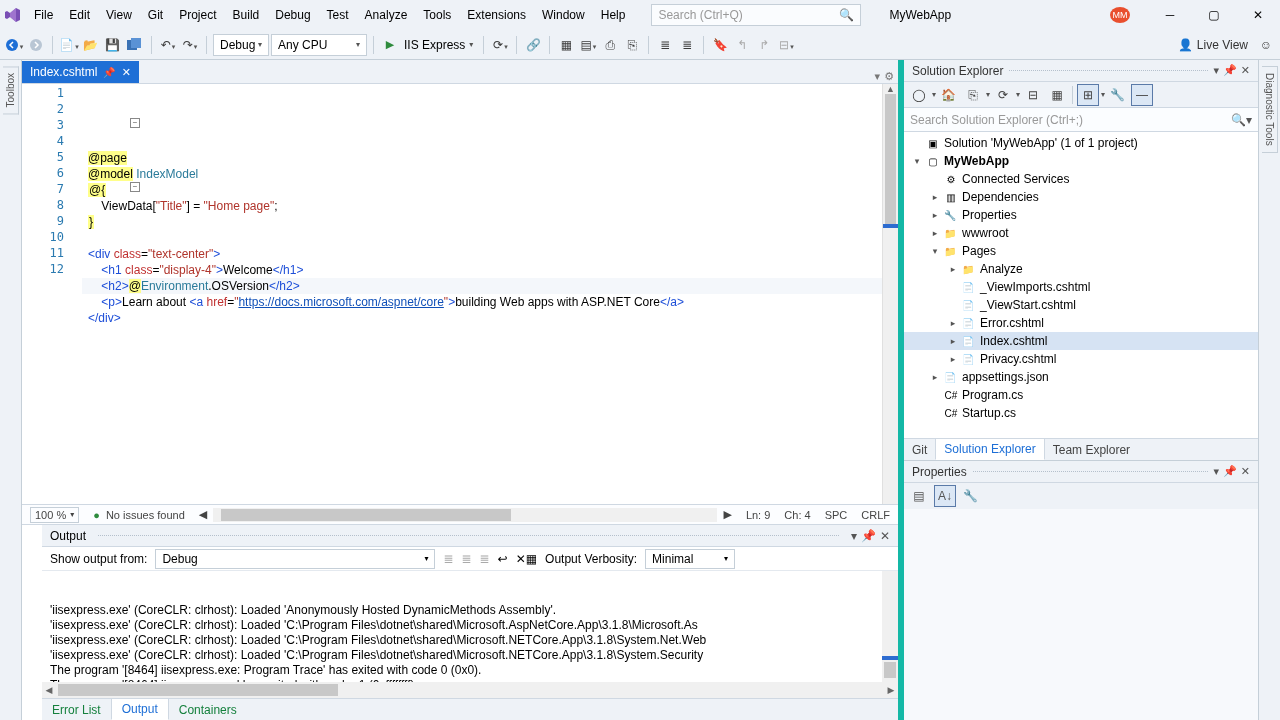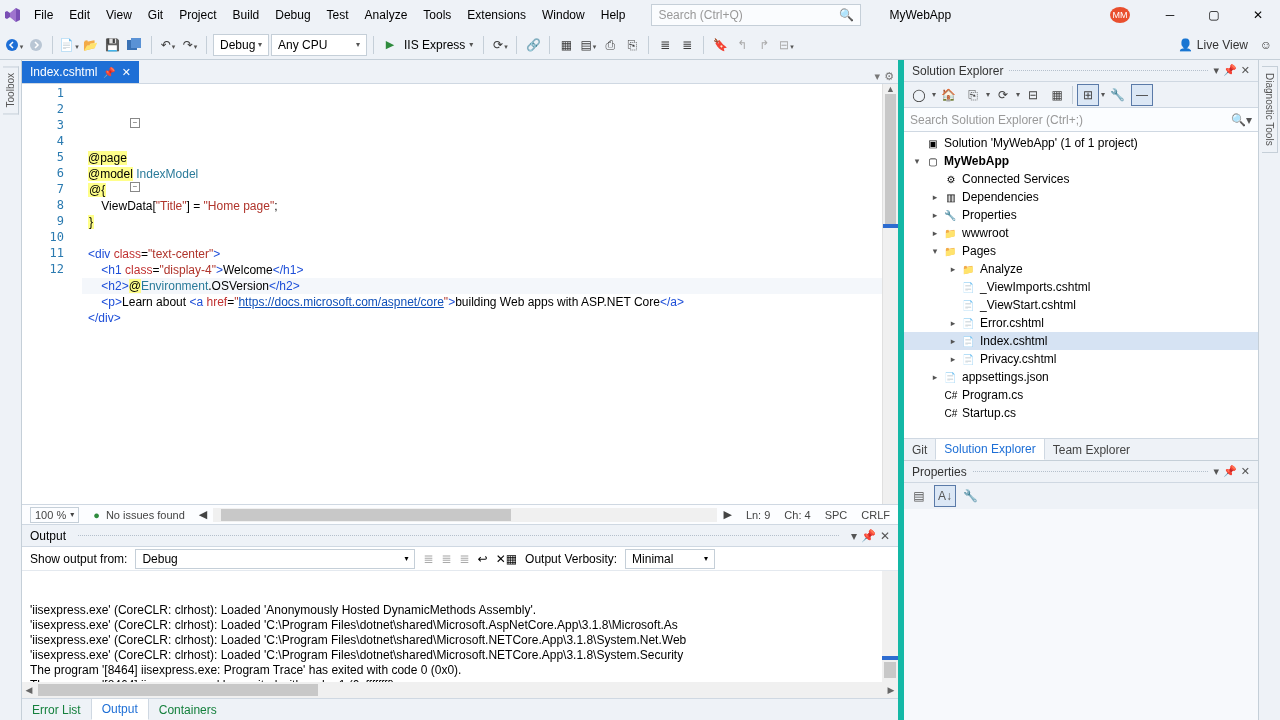--- a/index.html
+++ b/index.html
@@ -55,21 +55,21 @@
 .vsb .thumb { position: absolute; left: 2px; right: 2px; top: 10px; height: 130px; background: #c8c8c8; }
 .vsb .mark { position: absolute; left: 0; right: 0; height: 4px; background: #2d6cd0; }
 
 .status-strip { height: 20px; border-top: 1px solid #cfd8e2; background: #fcfdff; display: flex; align-items: center; font-size: 11px; padding: 0 8px; gap: 14px; color: #444; }
 .status-strip .zoom { border: 1px solid #c5cfd8; padding: 0 4px; height: 16px; display: flex; align-items: center; }
 .status-strip .ok { color: #2e8b3d; }
 .status-strip .hsb-zone { flex: 1; display: flex; align-items: center; }
 .hsb { flex: 1; height: 14px; background: #f0f0f0; display: flex; align-items: center; position: relative; margin: 0 6px; }
 .hsb .thumb { position: absolute; left: 8px; width: 290px; top: 1px; bottom: 1px; background: #c8c8c8; }
 
-.output-panel { border-top: 1px solid #cfd8e2; background: #fff; display: flex; flex-direction: column; }
+.output-panel { border-top: 1px solid #cfd8e2; background: #fff; display: flex; flex-direction: column; padding-left: 20px; }
 .output-title { height: 22px; background: #eef2f7; border-bottom: 1px solid #cfd8e2; display: flex; align-items: center; padding: 0 8px; font-size: 12px; gap: 6px; }
 .output-title .r { margin-left: auto; display: flex; gap: 4px; color: #555; }
 .output-tools { height: 24px; display: flex; align-items: center; padding: 0 8px; font-size: 12px; gap: 8px; background: #fff; border-bottom: 1px solid #e4e9ef; }
 .output-tools .combo { border: 1px solid #c5cfd8; height: 20px; padding: 0 6px; display: flex; align-items: center; min-width: 200px; }
 .output-body { flex: 1; font: 12px/15px Consolas, monospace; padding: 2px 8px; white-space: pre; overflow: hidden; position: relative; }
 .output-body .vsb2 { position: absolute; right: 0; top: 0; bottom: 0; width: 16px; background: #f0f0f0; }
 .output-body .vsb2 .thumb { position: absolute; left: 2px; right: 2px; bottom: 4px; height: 16px; background: #c8c8c8; }
 .output-body .vsb2 .mark { position: absolute; left: 0; right: 0; bottom: 22px; height: 4px; background: #2d6cd0; }
 .output-hsb { height: 16px; background: #f0f0f0; position: relative; display: flex; align-items: center; }
 .output-hsb .thumb { position: absolute; left: 16px; width: 280px; top: 2px; bottom: 2px; background: #c8c8c8; }

